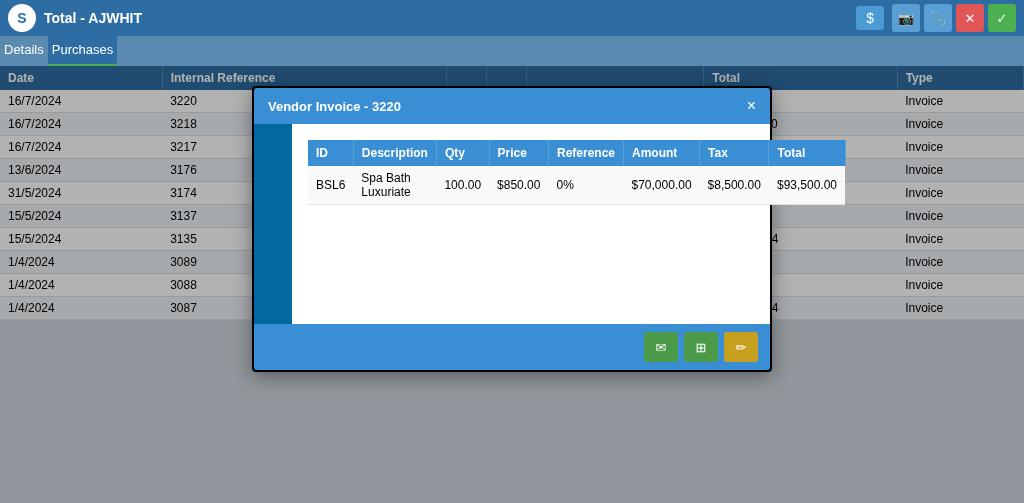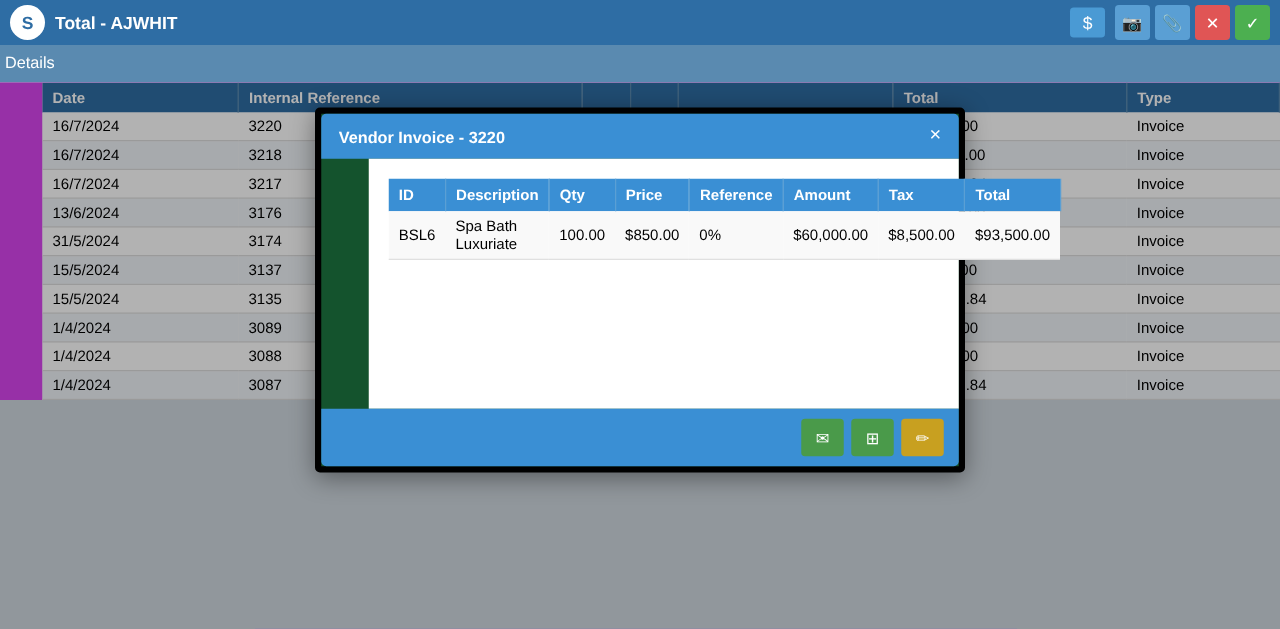--- a/index.html
+++ b/index.html
@@ -130,22 +130,22 @@
       background: rgba(0,0,0,0.3);
       display: flex;
       align-items: flex-start;
       justify-content: center;
       padding-top: 20px;
       z-index: 10;
     }
 
     
     #modal {
-      background: #14532d;
-      border: 5px solid #000000;
+      background: #0369a1;
+      border: 2px solid #000000;
       width: 520px;
       border-radius: 4px;
       box-shadow: 0 4px 20px rgba(0,0,0,0.4);
       display: flex;
       flex-direction: column;
     }
 
     #modal-header {
       background: #3a8fd4;
       color: white;
@@ -221,22 +221,21 @@
       color: white;
     }
 
     .btn-email { background: #4a9a4a; }
     .btn-print { background: #4a9a4a; }
     .btn-edit { background: #c8a020; }
 
     
     #bg-table-wrap {
       overflow: hidden;
-      background: #d946ef;
-      padding-left: 34px;
+      background: #ef4444;
     }
   </style>
 </head>
 <body>
 
 <div id="title-bar">
   <div id="app-logo">S</div>
   <span id="title-text">Total - AJWHIT</span>
   <button class="dollar-btn" style="background:#4a9ad4;color:white;border:none;padding:4px 10px;cursor:pointer;font-size:14px;border-radius:3px;">$</button>
   <div id="title-actions">
@@ -252,20 +251,23 @@
     <button class="title-action-btn btn-confirm">
       <span>✓</span>
     </button>
   </div>
 </div>
 
 <div id="tabs">
   <div class="tab">
       <span>Details</span>
     </div>
+  <div class="tab active">
+      <span>Purchases</span>
+    </div>
 </div>
 
 <div id="main">
 
   <div id="bg-table-wrap">
     <table id="vendor-table">
       <thead>
         <tr>
           <th>Date</th>
           <th>Internal Reference</th>
@@ -393,21 +395,21 @@
               <th>Total</th>
             </tr>
           </thead>
           <tbody id="invoice-table-body">
           <tr>
                 <td>BSL6</td>
                 <td>Spa Bath Luxuriate</td>
                 <td>100.00</td>
                 <td>$850.00</td>
                 <td>0%</td>
-                <td>$60,000.00</td>
+                <td>$70,000.00</td>
                 <td>$8,500.00</td>
                 <td>$93,500.00</td>
               </tr>
             </tbody>
         </table>
       </div>
 
       <div id="modal-footer">
         <button class="modal-action-btn btn-email">
           <span>✉</span>

